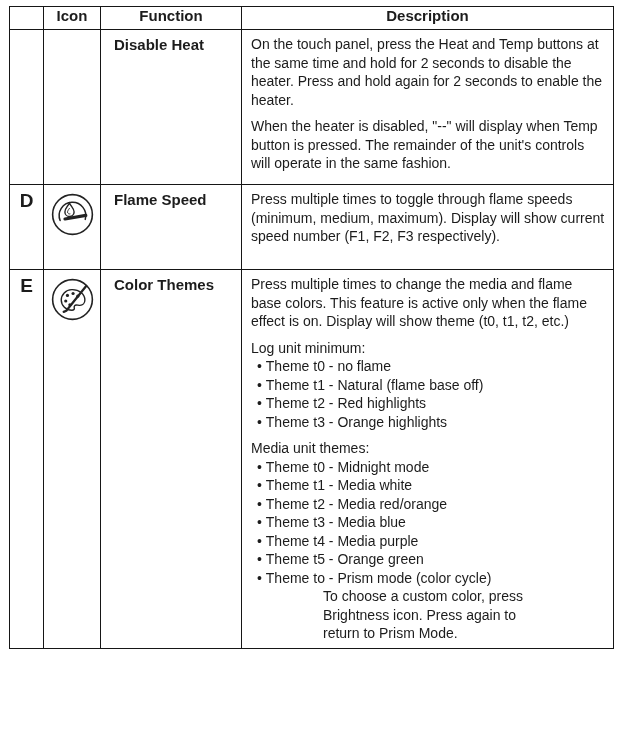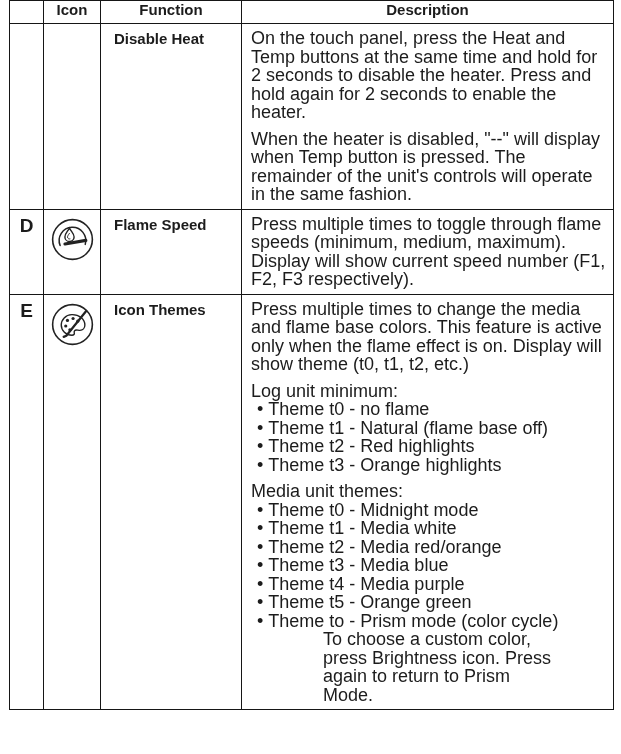--- a/index.html
+++ b/index.html
@@ -3,21 +3,21 @@
 <meta charset="utf-8">
 <style>
   * { box-sizing: border-box; }
   html,body { margin:0; padding:0; background:#ffffff; }
   body {
     font-family: "Liberation Sans", "DejaVu Sans", sans-serif;
     color:#1c1c1c;
     width:621px; height:754px;
     overflow:hidden;
   }
-  .page { padding:0 8px 6px 9px; width:621px; height:754px; overflow:hidden; }
+  .page { padding:6px 8px 6px 9px; width:621px; height:754px; overflow:hidden; }
 
   table.fn-table { border-collapse:collapse; width:604px; table-layout:fixed; }
   .fn-table th, .fn-table td {
     border:1.6px solid #161616;
     vertical-align:top;
     padding:0;
     background:#fff;
   }
   col.c-letter { width:34px; }
   col.c-icon   { width:57px; }
@@ -28,21 +28,21 @@
   th.h-icon { text-align:center; padding-left:0; padding-right:0; }
   th.h-letter { padding:0; }
 
   tr.r1 { height:155px; }
   tr.r2 { height:82px; }
   tr.r3 { height:85px; }
 
   td.letter { text-align:center; font-weight:bold; font-size:19px; padding-top:5px; }
   td.iconcell { text-align:center; padding-top:7px; }
   td.func { font-weight:bold; font-size:15px; padding:6px 6px 0 13px; line-height:18px;margin-top:44px; }
-  td.desc { font-size:18px; line-height:18.5px; padding:5px 7px 5px 9px; }
+  td.desc { font-size:14px; line-height:18.5px; padding:5px 7px 5px 9px; }
   td.desc p { margin:0 0 8px 0; }
   td.desc p:last-child { margin-bottom:0; }
 
   .theme-head { margin-top:8px; }
   .bullet { padding-left:6px; }
   .bullet::before { content:"\2022\00a0"; }
   .prism-note { margin-left:72px; max-width:233px; }
 
   .glyph-icon svg { display:block; margin:0 auto; }
 </style>
@@ -106,21 +106,21 @@
               <path d="M 23.2 13.5 c -6.6 0.3 -11.2 5.3 -11.2 11 0 6 5.1 11 11.4 11 2.1 0 2.9 -1.2 2.5 -2.6 -0.5 -1.7 0.4 -3.1 2.3 -3.1 1.1 0 2.3 0.5 3.8 0.5 2.9 0 5.2 -2.4 5.2 -5.7 0 -6.3 -6 -11.4 -14 -11.1 z" stroke="#222" stroke-width="1.5"></path>
               <circle cx="18.6" cy="19.6" r="1.7" fill="#222"></circle>
               <circle cx="24.6" cy="17.6" r="1.7" fill="#222"></circle>
               <circle cx="29.6" cy="20.4" r="1.7" fill="#222"></circle>
               <circle cx="16.8" cy="25.6" r="1.7" fill="#222"></circle>
               <circle cx="21.2" cy="29.6" r="1.7" fill="#222"></circle>
               <path d="M 14.6 37.2 l 2.8 -1.2 L 38.6 9.6" stroke="#222" stroke-width="2.4" stroke-linecap="round" stroke-linejoin="round"></path>
             </svg>
           </span>
         </td>
-        <td class="func">Icon Themes</td>
+        <td class="func">Color Themes</td>
         <td class="desc">
           <p>Press multiple times to change the media and flame base colors. This feature is active only when the flame effect is on. Display will show theme (t0, t1, t2, etc.)</p>
 
           <div>
             <div class="theme-head">Log unit minimum:</div>
             <div class="bullet"><span>Theme t0 - no flame</span></div>
             <div class="bullet"><span>Theme t1 - Natural (flame base off)</span></div>
             <div class="bullet"><span>Theme t2 - Red highlights</span></div>
             <div class="bullet"><span>Theme t3 - Orange highlights</span></div>
           </div>

